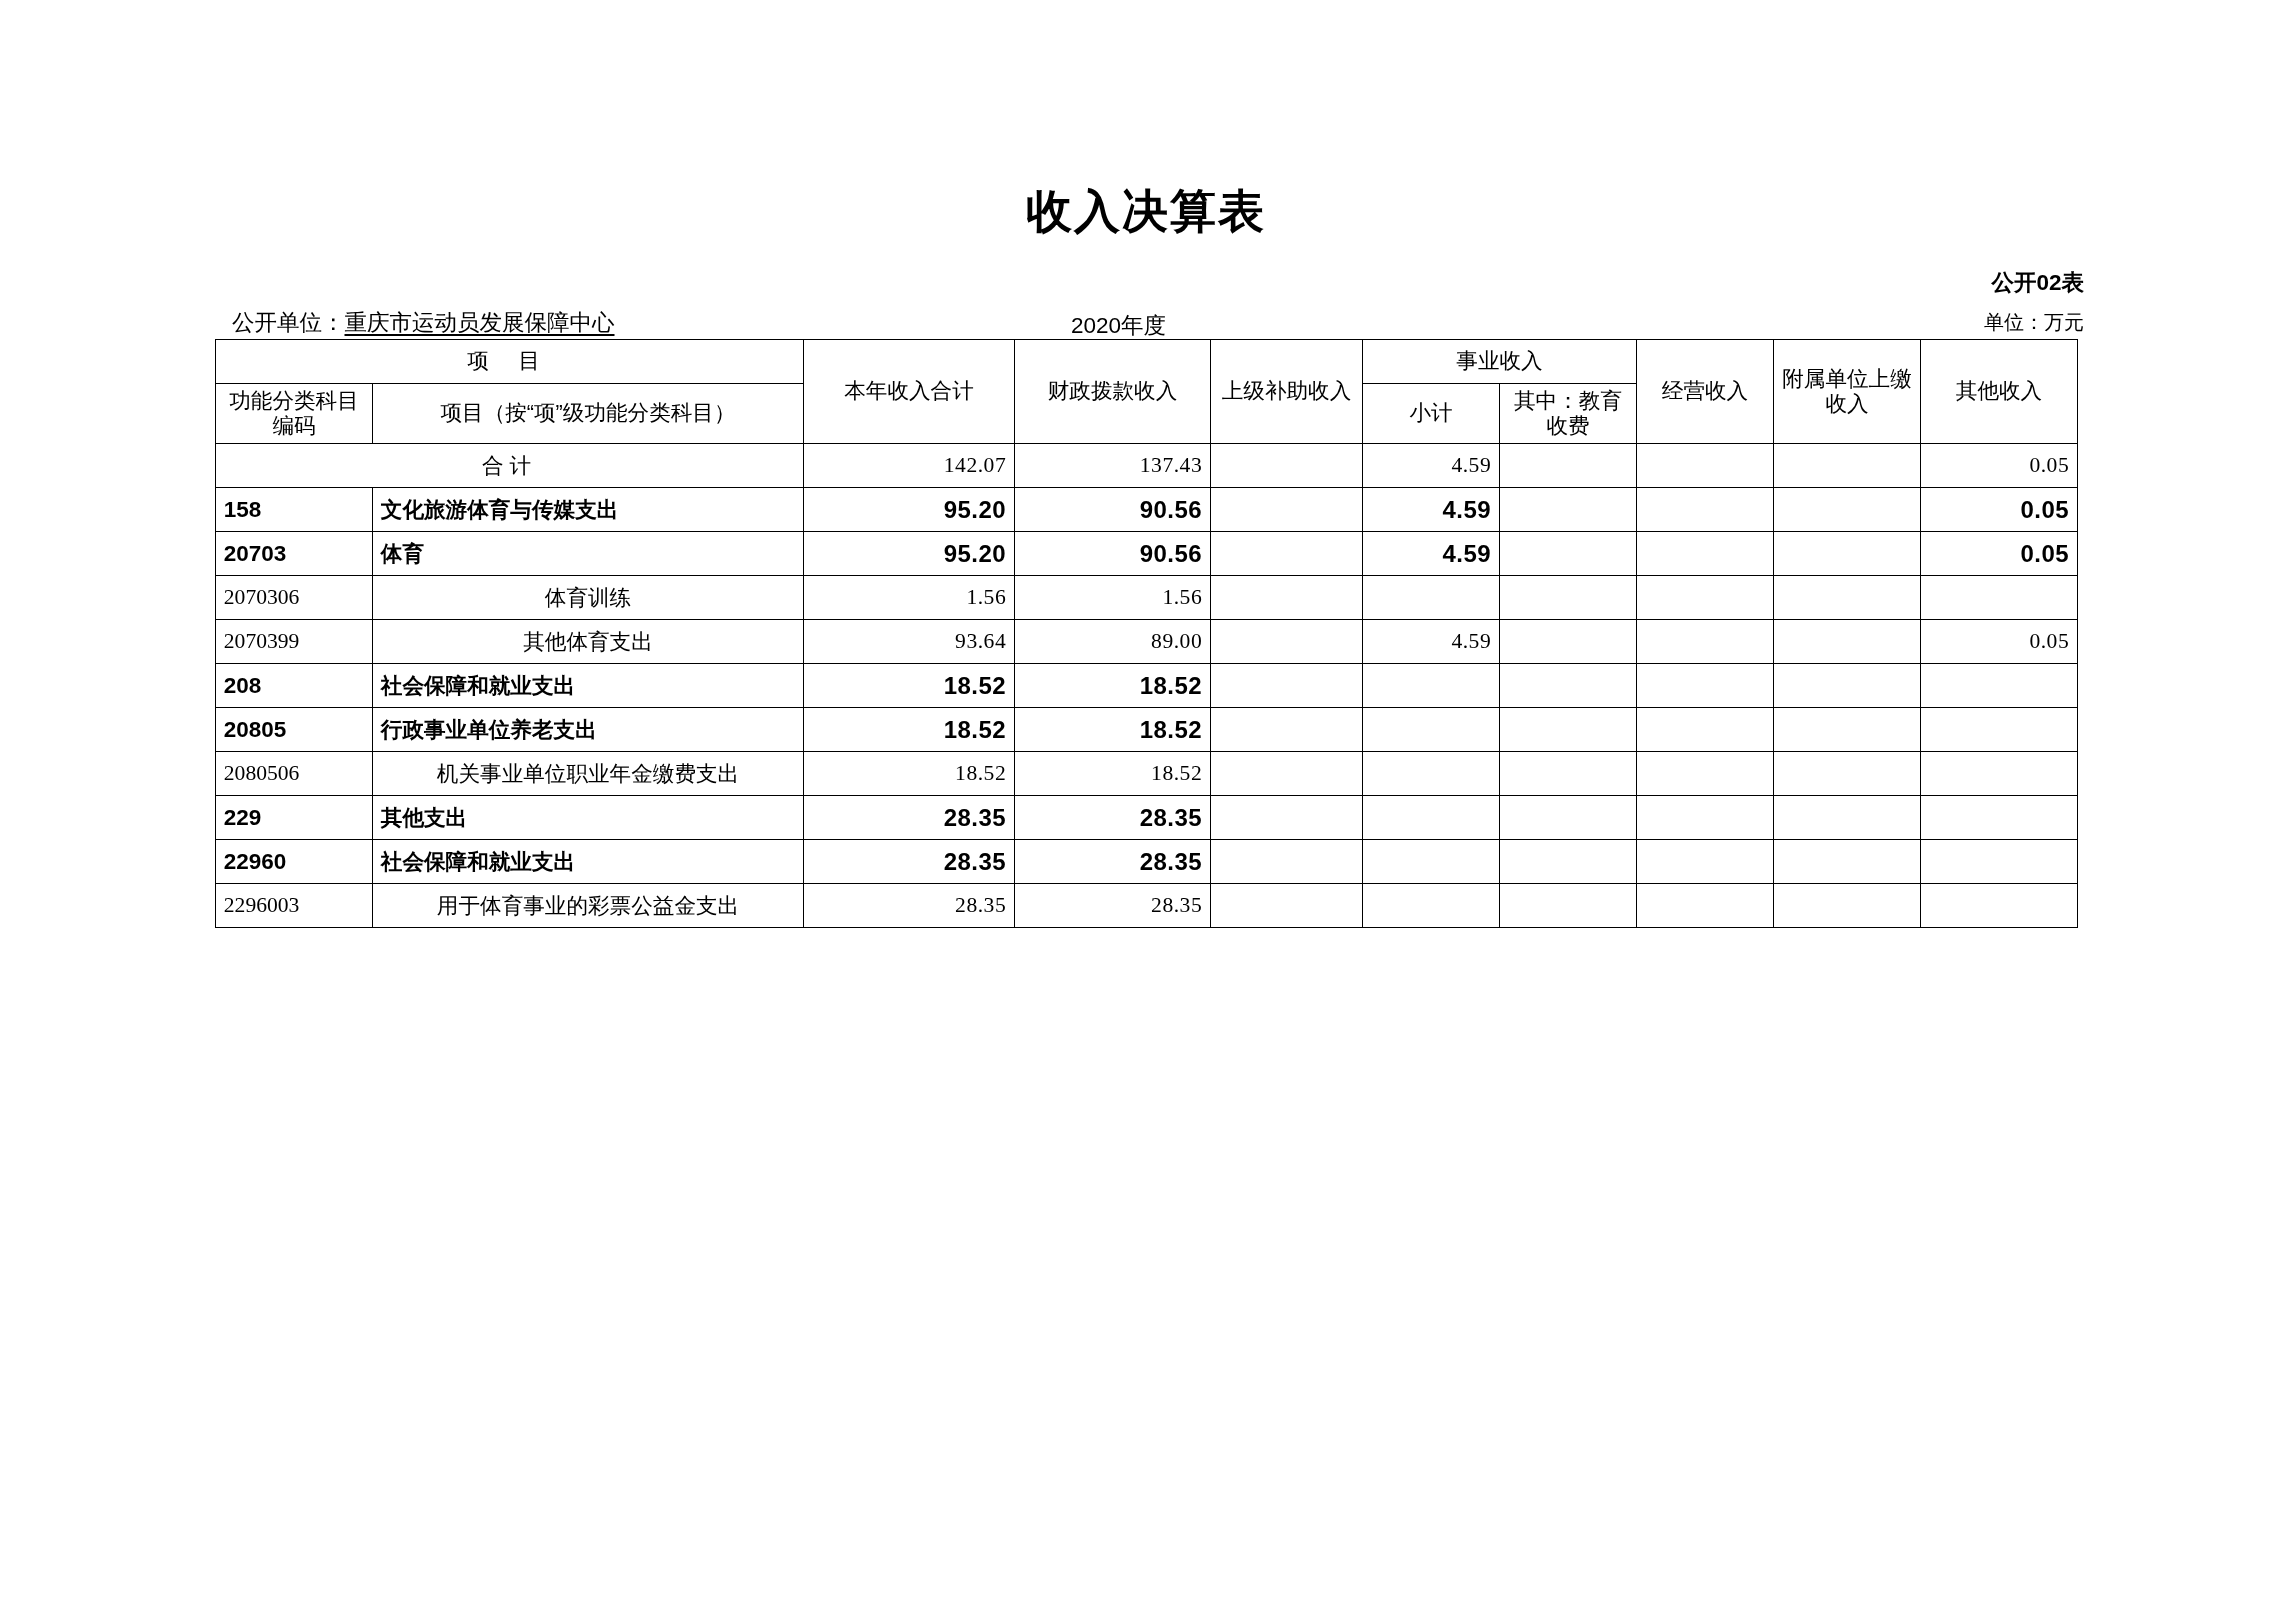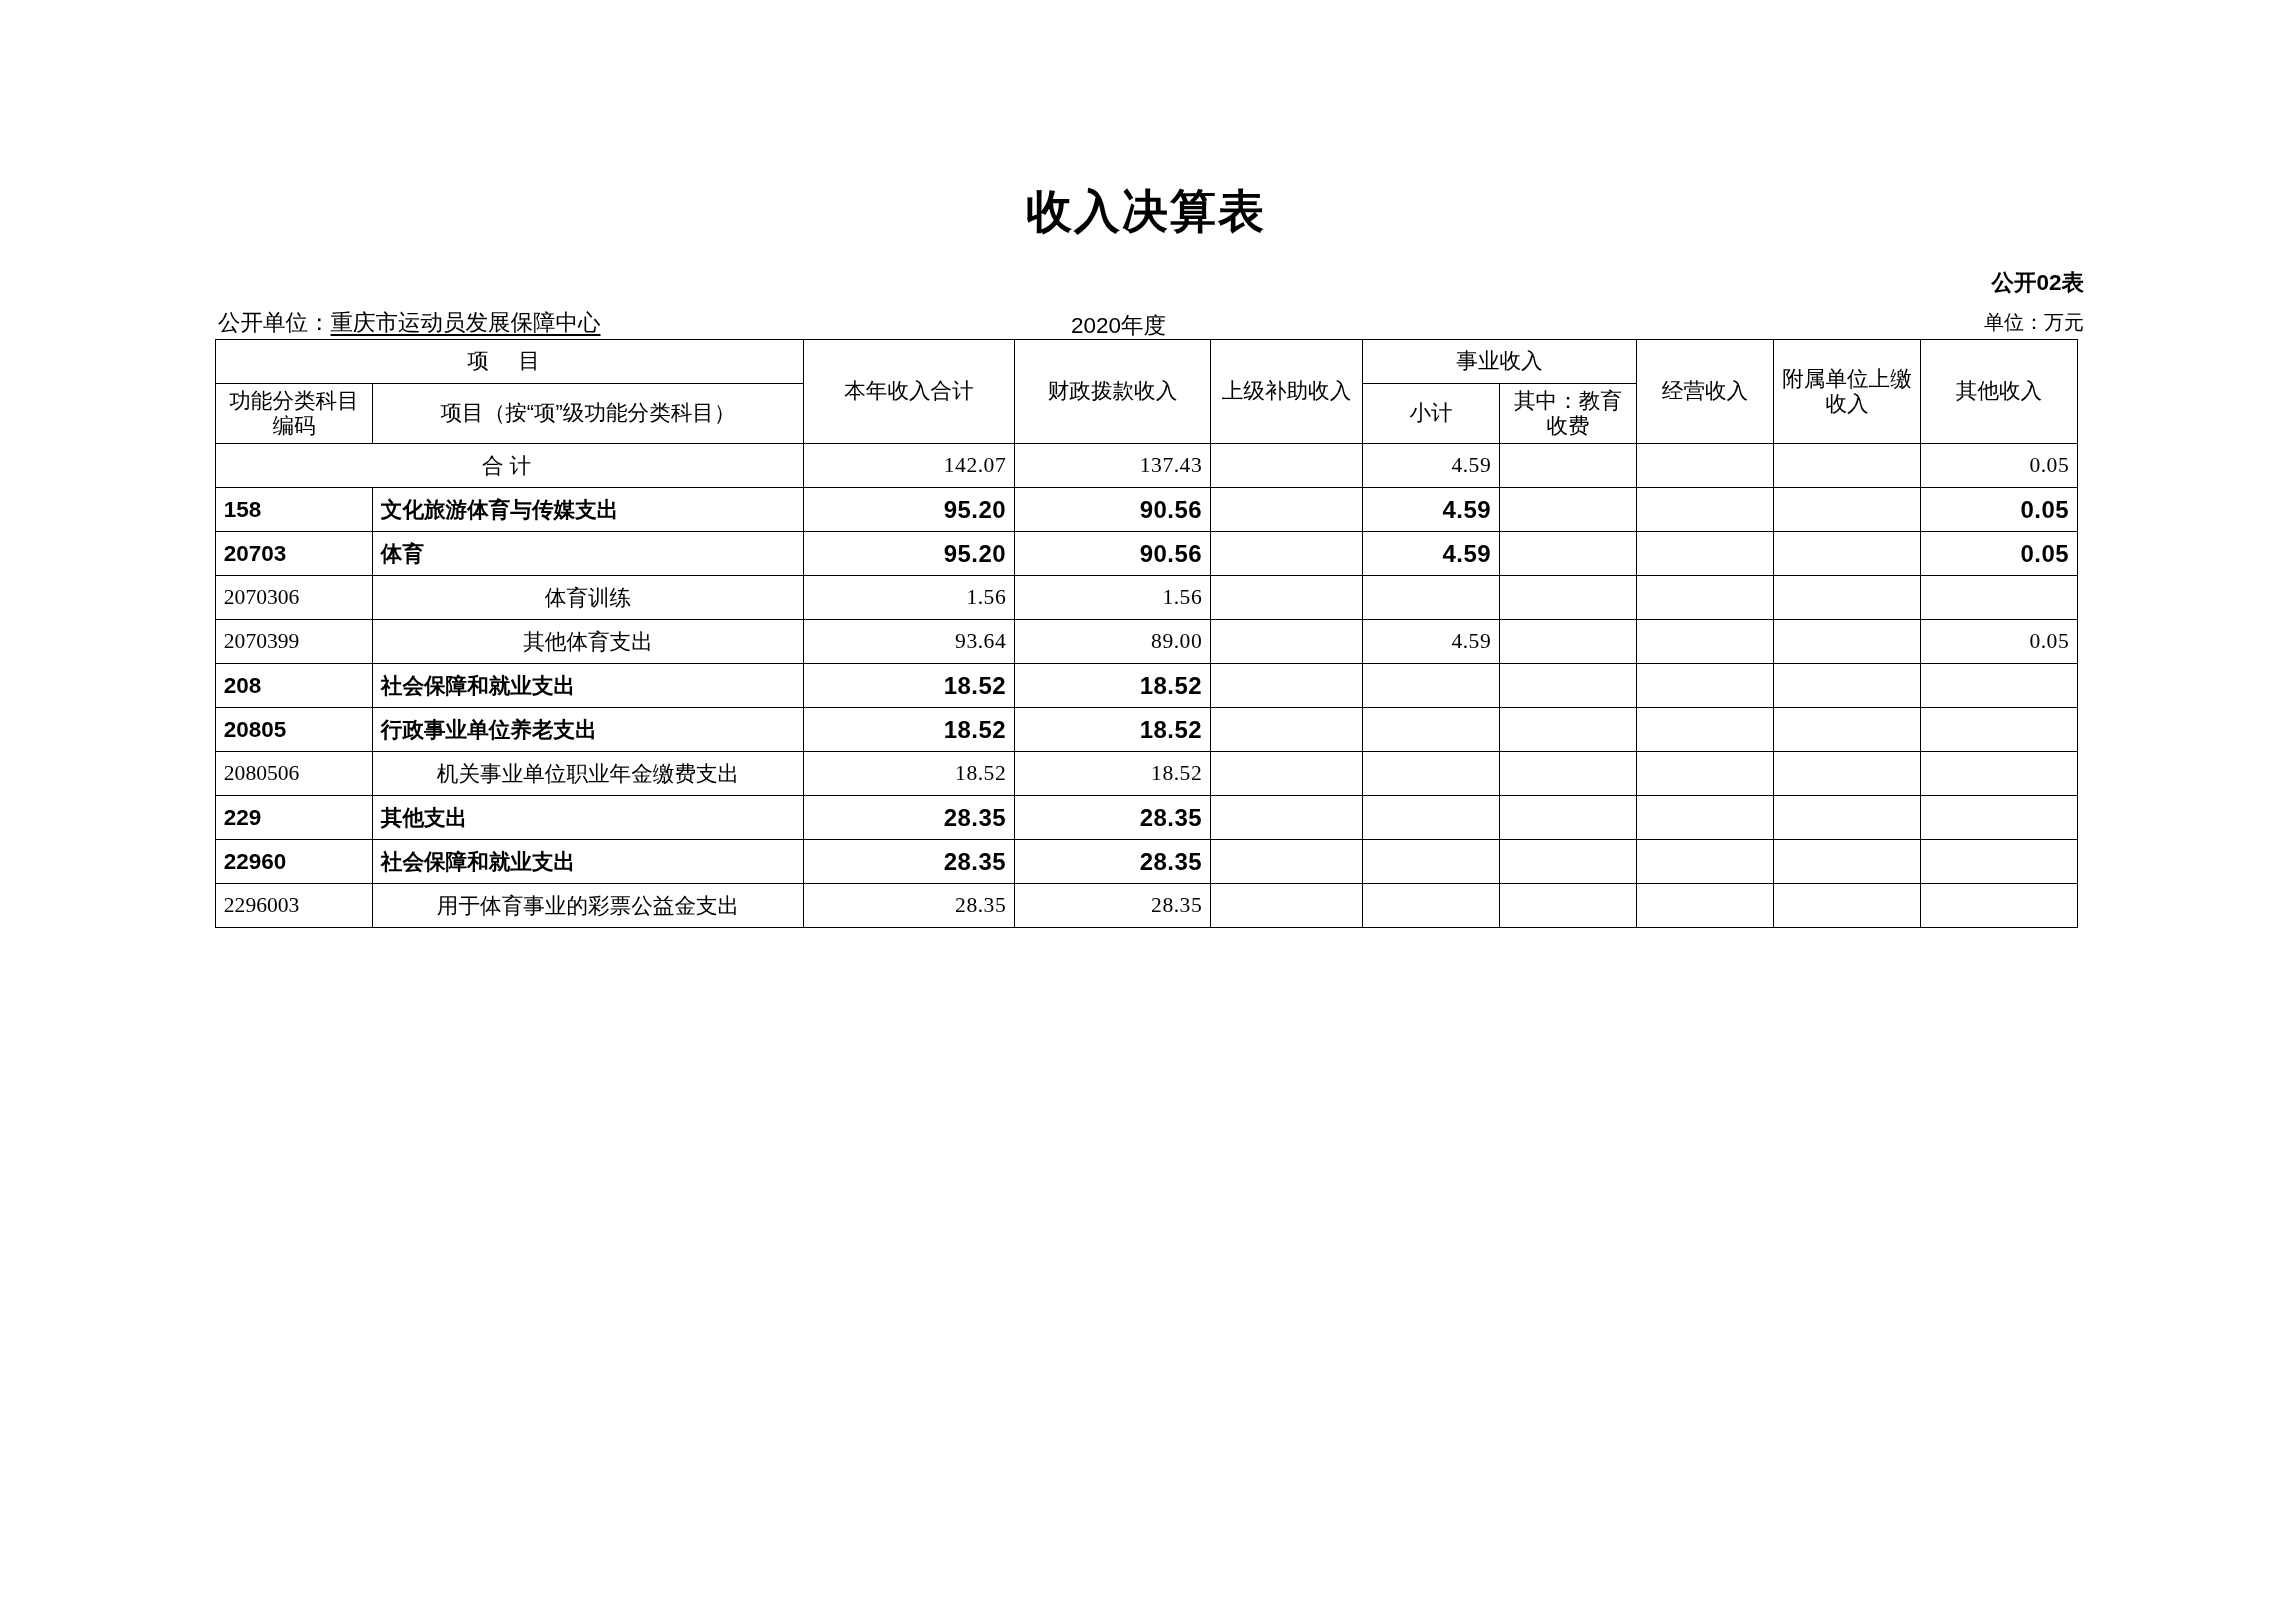--- a/index.html
+++ b/index.html
@@ -42,21 +42,21 @@
   }
   .unit-right {
     position: absolute;
     right: 208px;
     top: 309px;
     font-size: 20px;
     font-family: "Liberation Sans", "DejaVu Sans", sans-serif;
   }
   .org-line {
     position: absolute;
-    left: 218px;
+    left: 232px;
     top: 307px;
     font-size: 22.5px;
     font-family: "Liberation Sans", "DejaVu Sans", sans-serif;
     white-space: nowrap;
   }
   .org-line .org-name {
     text-decoration: underline;
     text-underline-offset: 3.9px;
   }
   .year-line {

